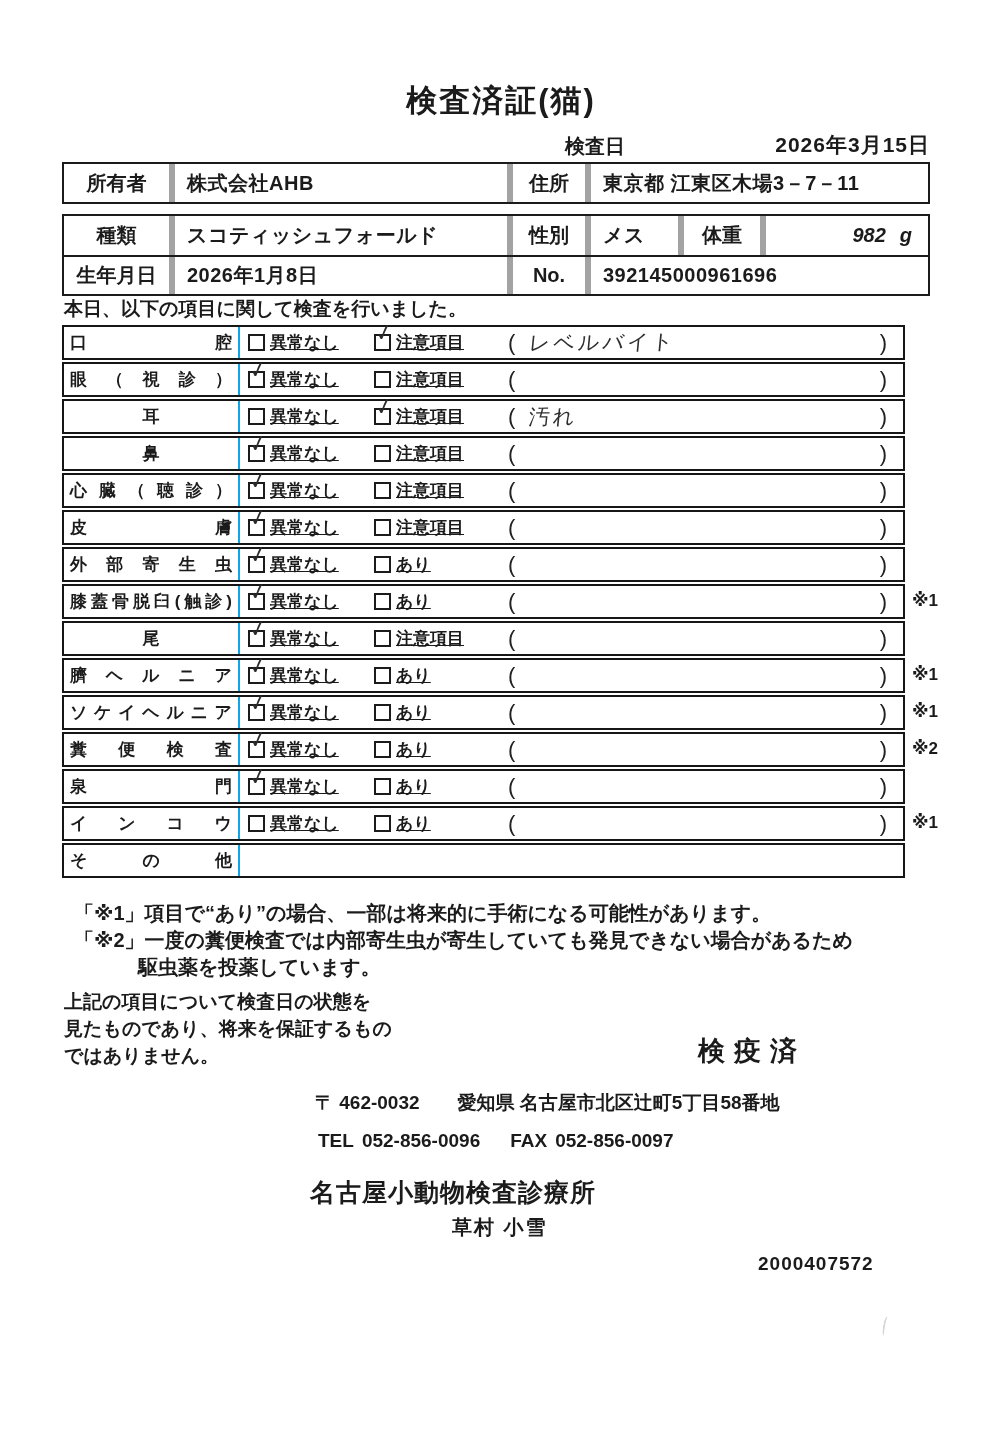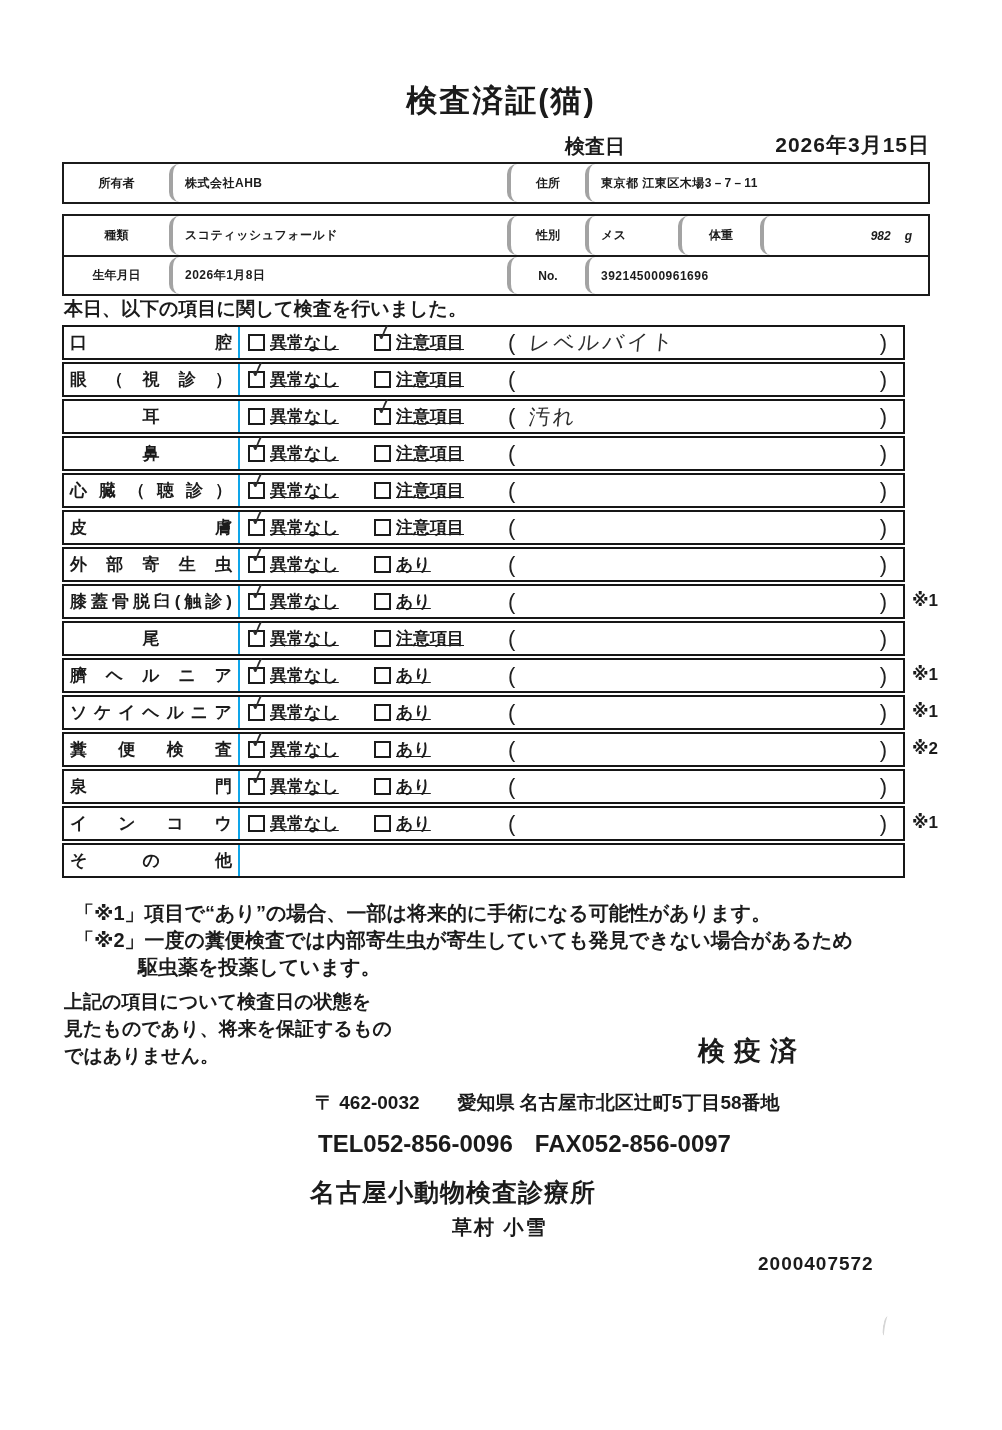--- a/index.html
+++ b/index.html
@@ -11,22 +11,22 @@
   
   .exam-date-label{top:133px;left:565px;font-size:20px;font-weight:600;}
   .exam-date-value{top:131px;right:72px;font-size:21px;font-weight:600;letter-spacing:1px;}
   
   .info-table{left:62px;width:868px;border:2px solid #1b1b1b;box-sizing:border-box;}
   .owner-table{top:162px;}
   .pet-table{top:214px;}
   .i-row{display:flex;align-items:center;height:38px;box-sizing:border-box;}
   .pet-table .i-row{height:39px;}
   .pet-table .i-row + .i-row{border-top:2px solid #1b1b1b;}
-  .i-cell{box-sizing:border-box;height:100%;display:flex;align-items:center;font-size:12px;border-radius:10px;}
-  .i-cell + .i-cell{border-left:4px solid #a3a3a3;}
+  .i-cell{box-sizing:border-box;height:100%;display:flex;align-items:center;font-size:20px;}
+  .i-cell + .i-cell{border-left:6px solid #a3a3a3;}
   .i-label{justify-content:center;font-weight:600;}
   .i-value{padding-left:12px;font-weight:600;letter-spacing:.5px;}
   .w105{width:105px;flex:none;}.w338{width:338px;flex:none;}.w78{width:78px;flex:none;}
   .w93{width:93px;flex:none;}.w67{width:82px;flex:none;}.grow{flex:1;}
   .weight-cell{justify-content:flex-end;padding-right:16px;gap:14px;font-weight:600;font-style:italic;}
   
   .intro{top:296px;left:64px;font-size:19px;font-weight:600;}
   
   .checklist{top:325px;left:62px;width:843px;}
   .cl-row{position:relative;display:flex;height:31px;border:2px solid #161616;margin-bottom:2px;box-sizing:content-box;}
@@ -49,21 +49,21 @@
                transform-origin:left center;white-space:nowrap;}
   .cl-mark{position:absolute;left:848px;top:4px;font-size:17px;font-weight:600;white-space:nowrap;}
   
   .footnotes{top:884px;left:74px;font-size:20px;font-weight:600;line-height:27px;margin-top:16px;}
   .fn-indent{margin-left:64px;}
   
   .disclaimer{top:988px;left:64px;font-size:19px;font-weight:600;line-height:27px;}
   .stamp{top:1033px;left:698px;font-size:27px;font-weight:700;letter-spacing:9px;}
   
   .postal-line{top:1090px;left:315px;font-size:19px;font-weight:600;display:flex;gap:38px;}
-  .tel-line{top:1130px;left:318px;font-size:24px;font-weight:600;display:flex;}
+  .tel-line{top:1130px;left:318px;font-size:19px;font-weight:600;display:flex;gap:8px;}
   .tel-line .fax-label{margin-left:22px;}
   .clinic-name{top:1176px;left:310px;font-size:25px;font-weight:700;letter-spacing:1px;}
   .vet-name{top:1214px;left:452px;font-size:20px;font-weight:600;letter-spacing:2px;}
   .serial{top:1253px;left:758px;font-size:19px;font-weight:600;letter-spacing:1px;}
   .stray-mark{top:1316px;left:883px;width:4px;height:20px;border-left:2px solid #d6d6d6;
               transform:rotate(10deg);border-radius:50%;}
 </style>
 </head>
 <body>
 

